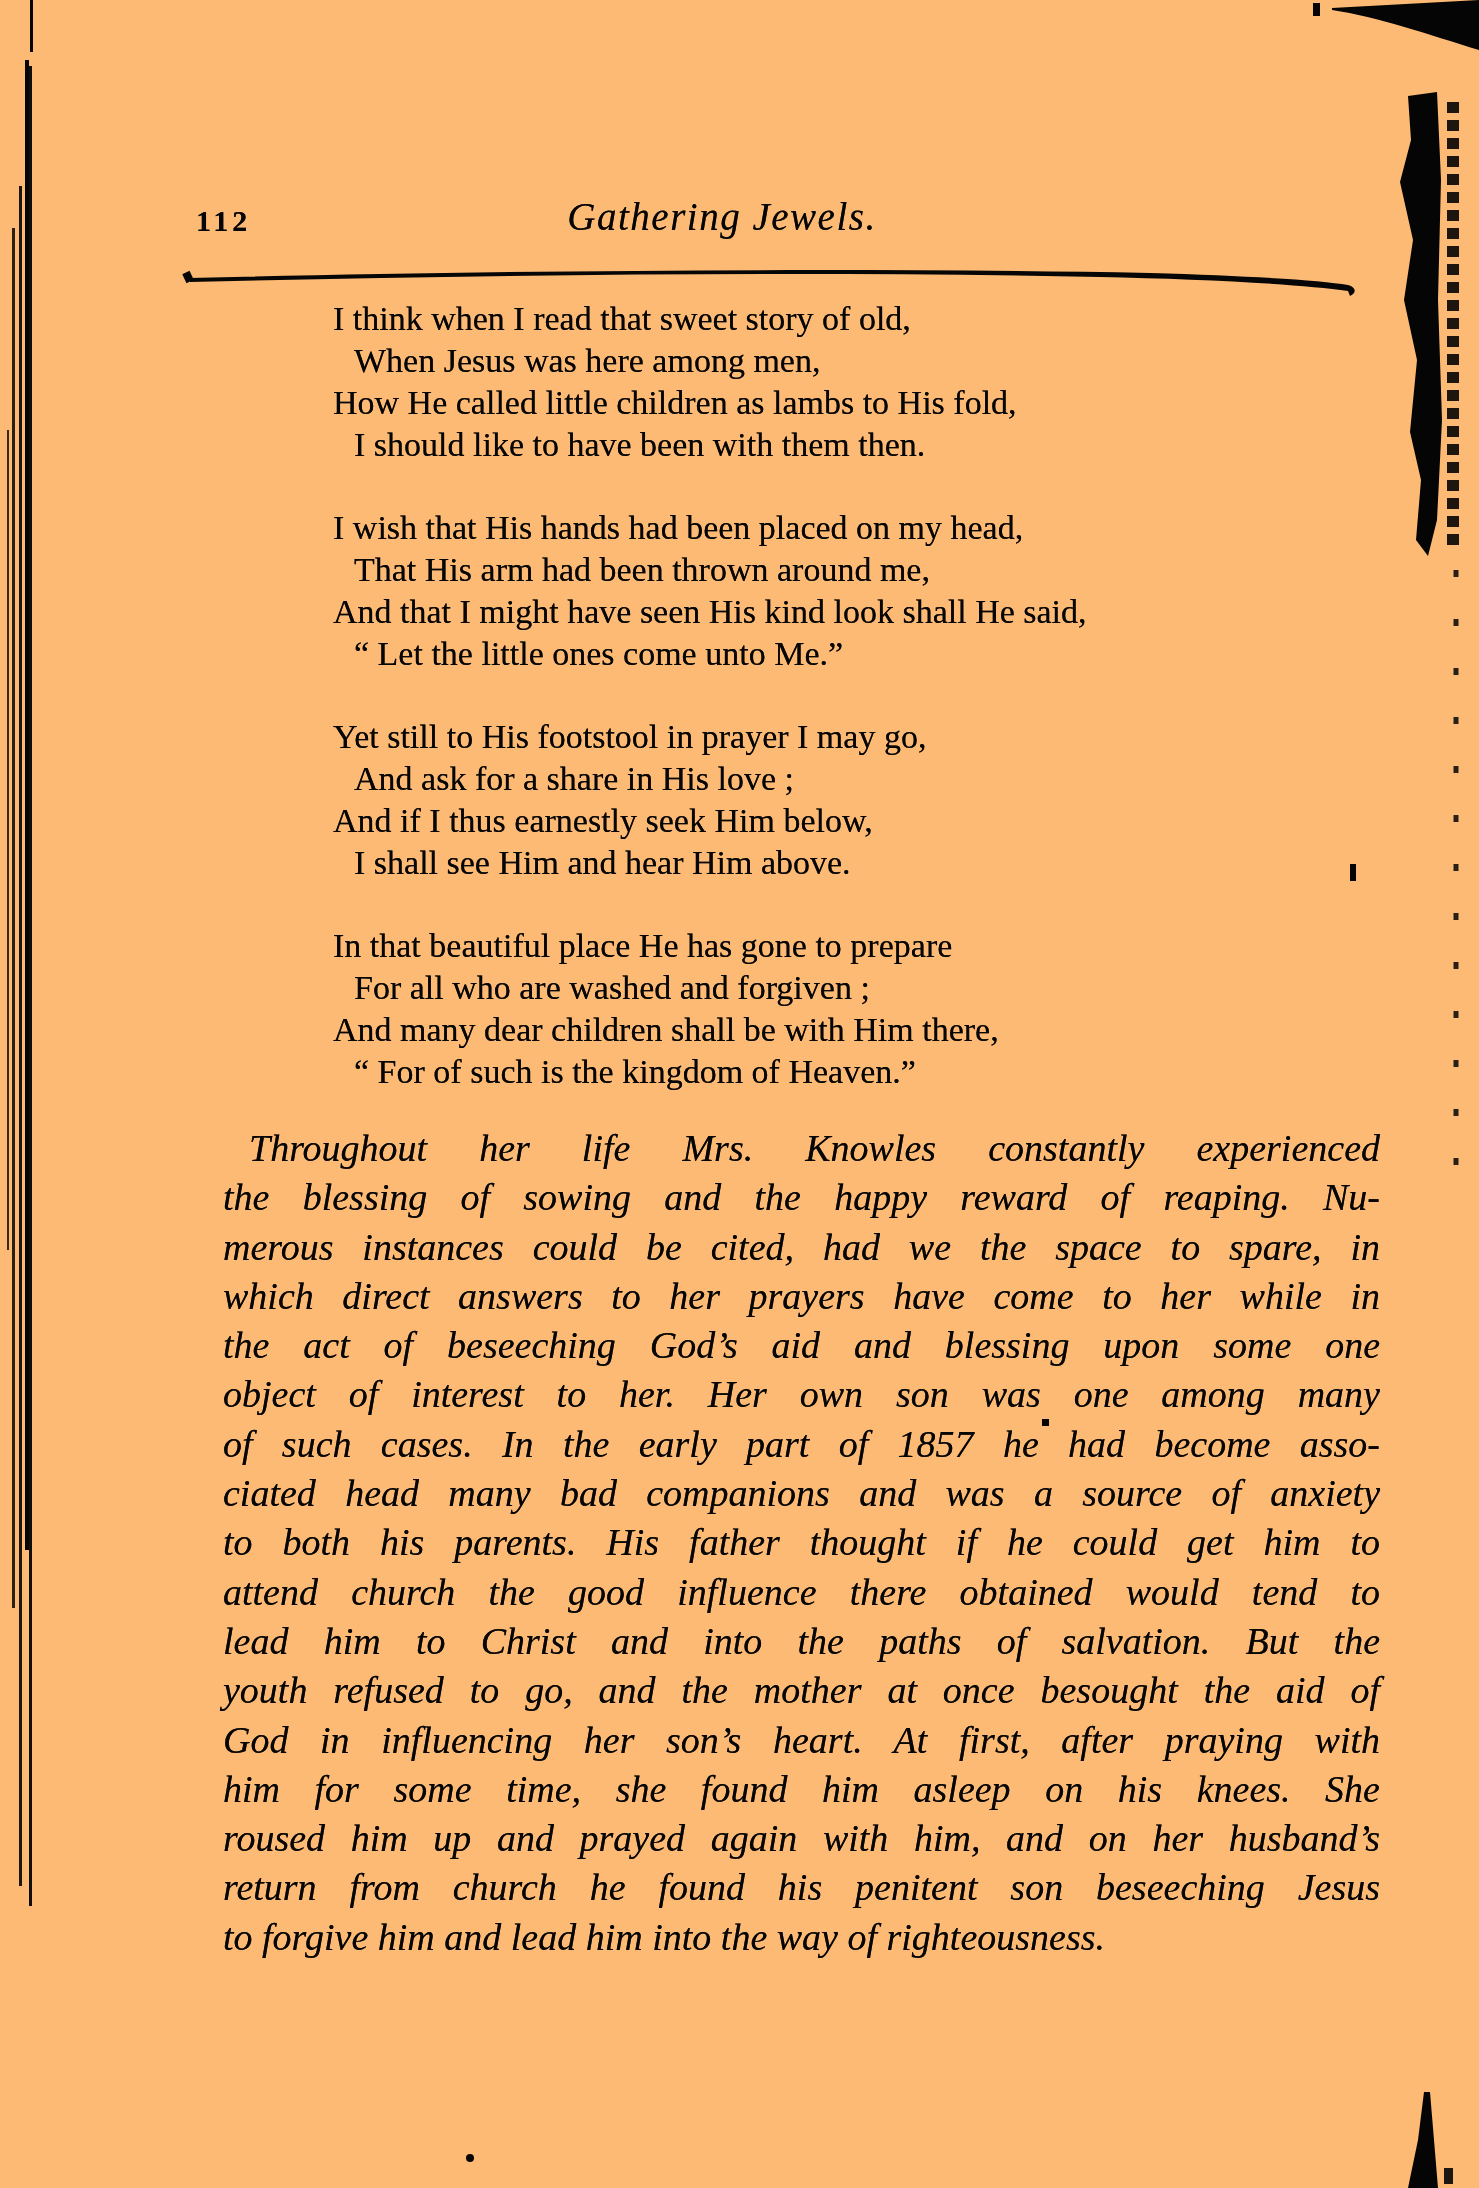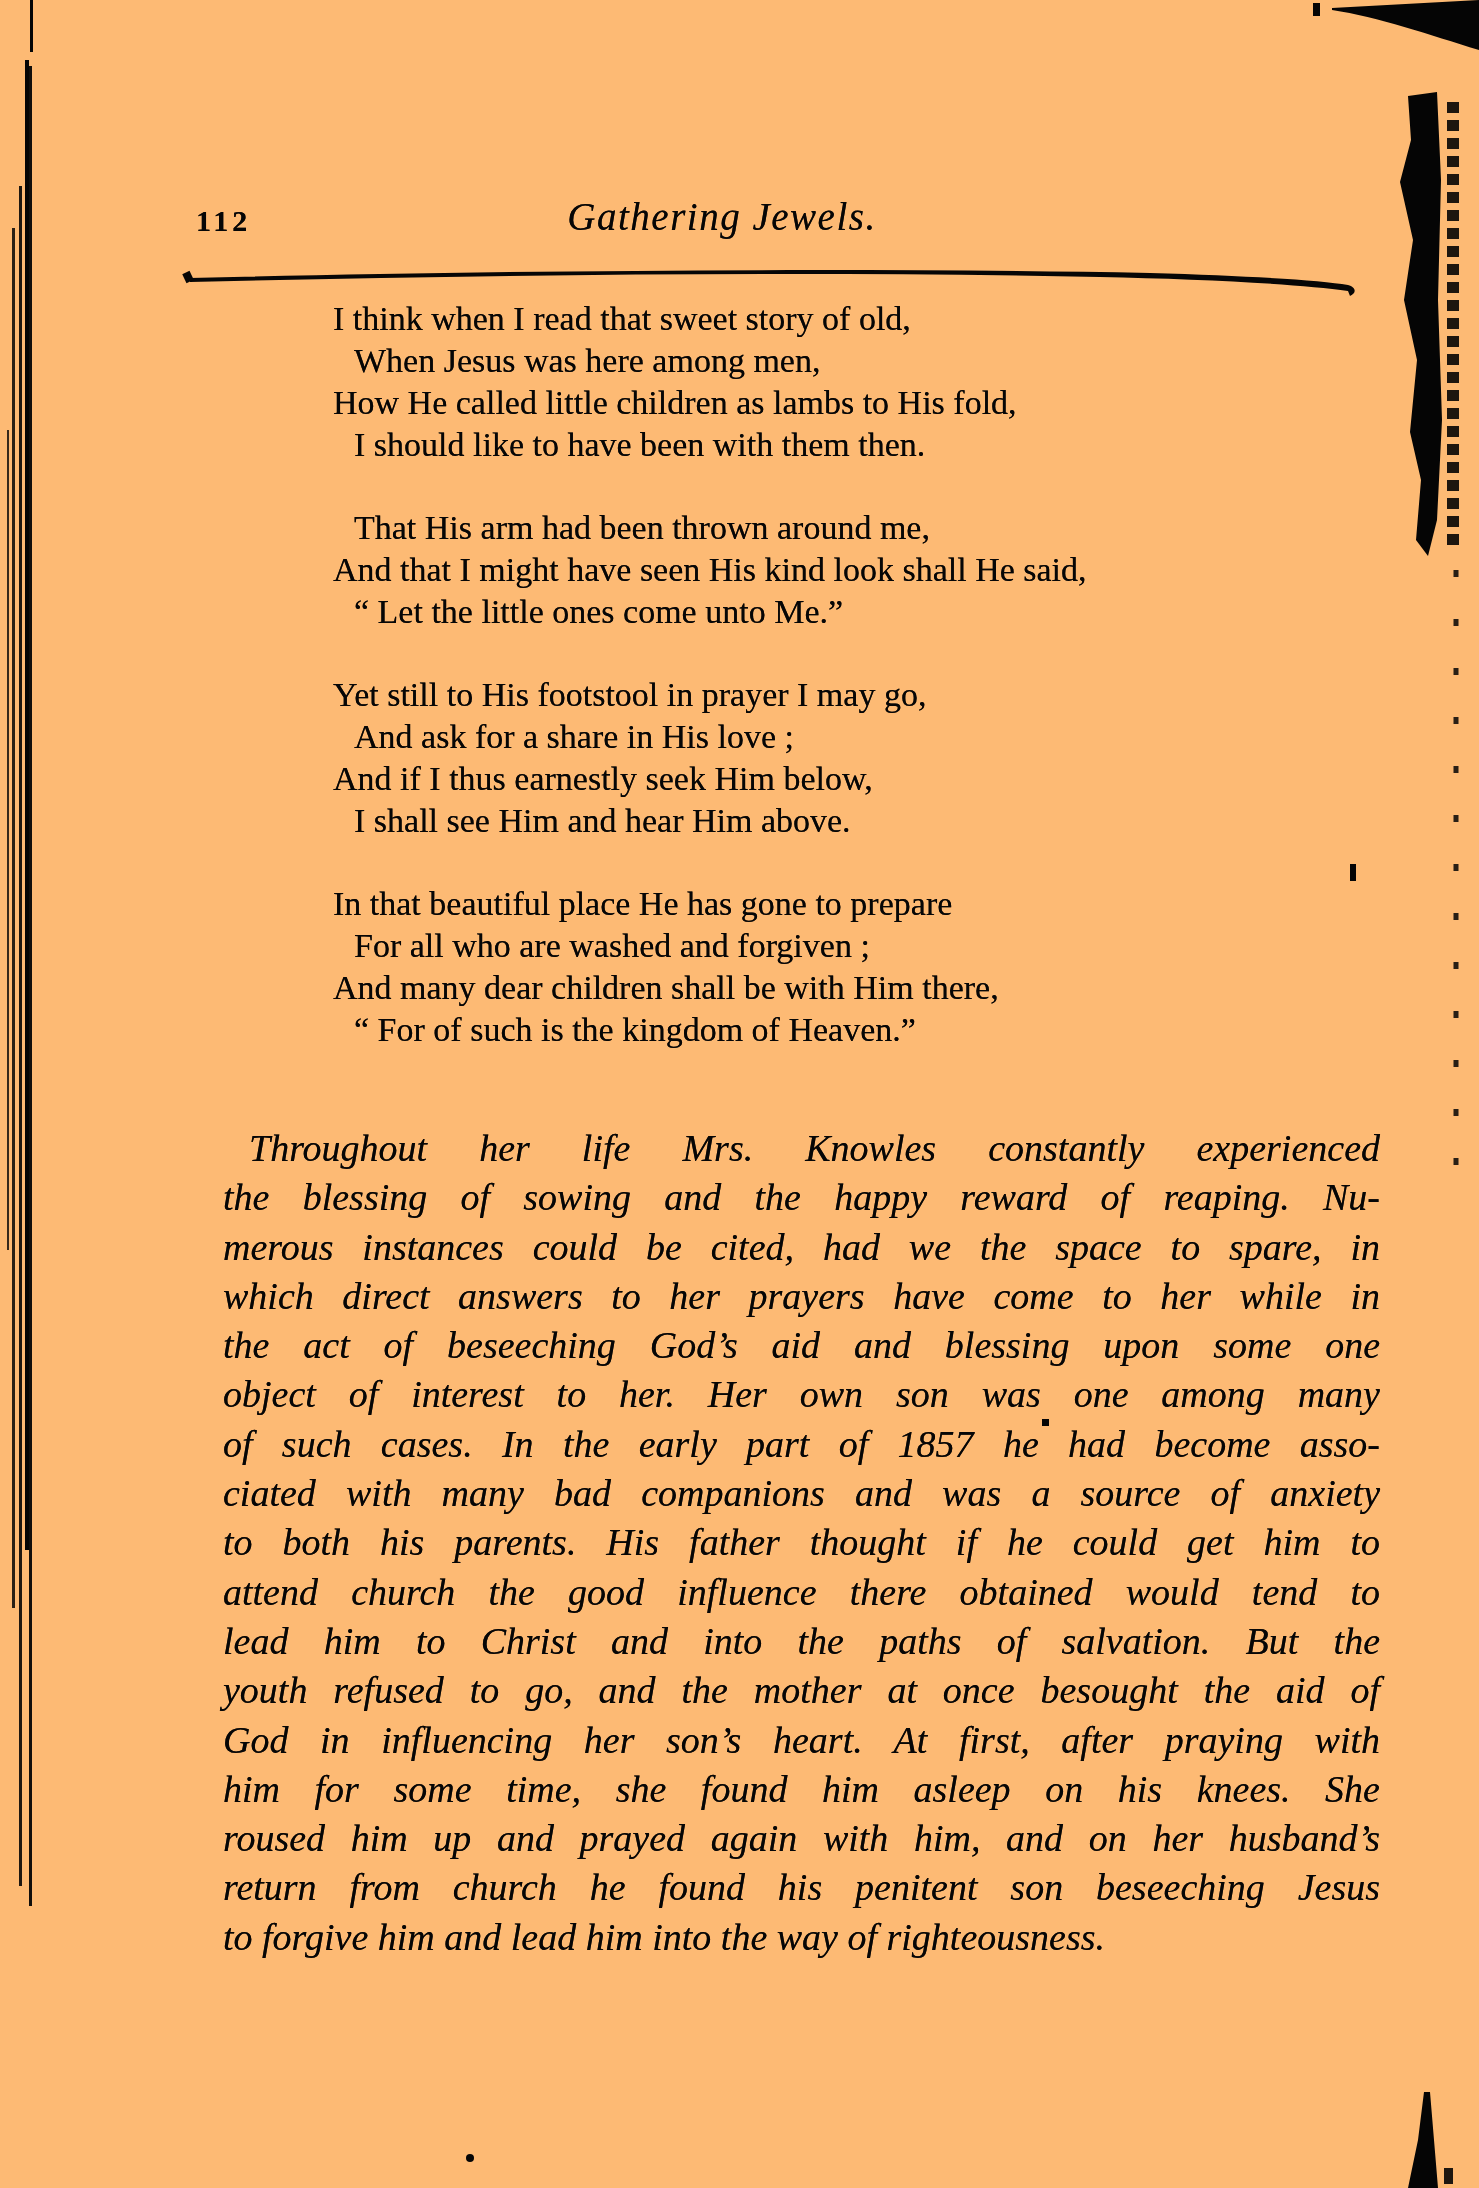--- a/index.html
+++ b/index.html
@@ -43,20 +43,21 @@
   <div class="title">Gathering  Jewels.</div>
 
   <div class="poem">
     <div class="stanza">
       <div class="pline">I think when I read that sweet story of  old,</div>
       <div class="pline indent">When Jesus was here among men,</div>
       <div class="pline">How He called little children as lambs to His fold,</div>
       <div class="pline indent">I should like to have been with them then.</div>
     </div>
     <div class="stanza">
+      <div class="pline">I wish that His hands had been placed on my head,</div>
       <div class="pline indent">That His arm had been thrown around me,</div>
       <div class="pline">And that I might have seen His kind look shall He said,</div>
       <div class="pline indent">“ Let the little ones come unto Me.”</div>
     </div>
     <div class="stanza">
       <div class="pline">Yet still to His footstool in prayer I may go,</div>
       <div class="pline indent">And ask for a share in  His love ;</div>
       <div class="pline">And if  I thus earnestly seek Him below,</div>
       <div class="pline indent">I shall see Him and hear Him above.</div>
     </div>
@@ -69,21 +70,21 @@
   </div>
 
   <div class="prose">
     <div class="line first">Throughout her life Mrs. Knowles constantly experienced</div>
     <div class="line">the blessing of sowing and the happy reward of reaping.  Nu-</div>
     <div class="line">merous instances could be cited, had we the space to spare, in</div>
     <div class="line">which direct answers to her prayers have come to her while in</div>
     <div class="line">the act of beseeching God’s aid and blessing upon some one</div>
     <div class="line">object of interest to her.  Her own son was one among many</div>
     <div class="line">of such cases.  In the early part of 1857 he had become asso-</div>
-    <div class="line">ciated with many bad companions and was a source of anxiety</div>
+    <div class="line">ciated head many bad companions and was a source of anxiety</div>
     <div class="line">to both his parents.  His father thought if he could get him to</div>
     <div class="line">attend church the good influence there obtained would tend to</div>
     <div class="line">lead him to Christ and into the paths of salvation.  But the</div>
     <div class="line">youth refused to go, and the mother at once besought the aid of</div>
     <div class="line">God in influencing her son’s heart.  At first, after praying with</div>
     <div class="line">him for some time, she found him asleep on his knees.  She</div>
     <div class="line">roused him up and prayed again with him, and on her husband’s</div>
     <div class="line">return from church he found his penitent son beseeching Jesus</div>
     <div class="line last">to forgive him and lead him into the way of righteousness.</div>
   </div>

